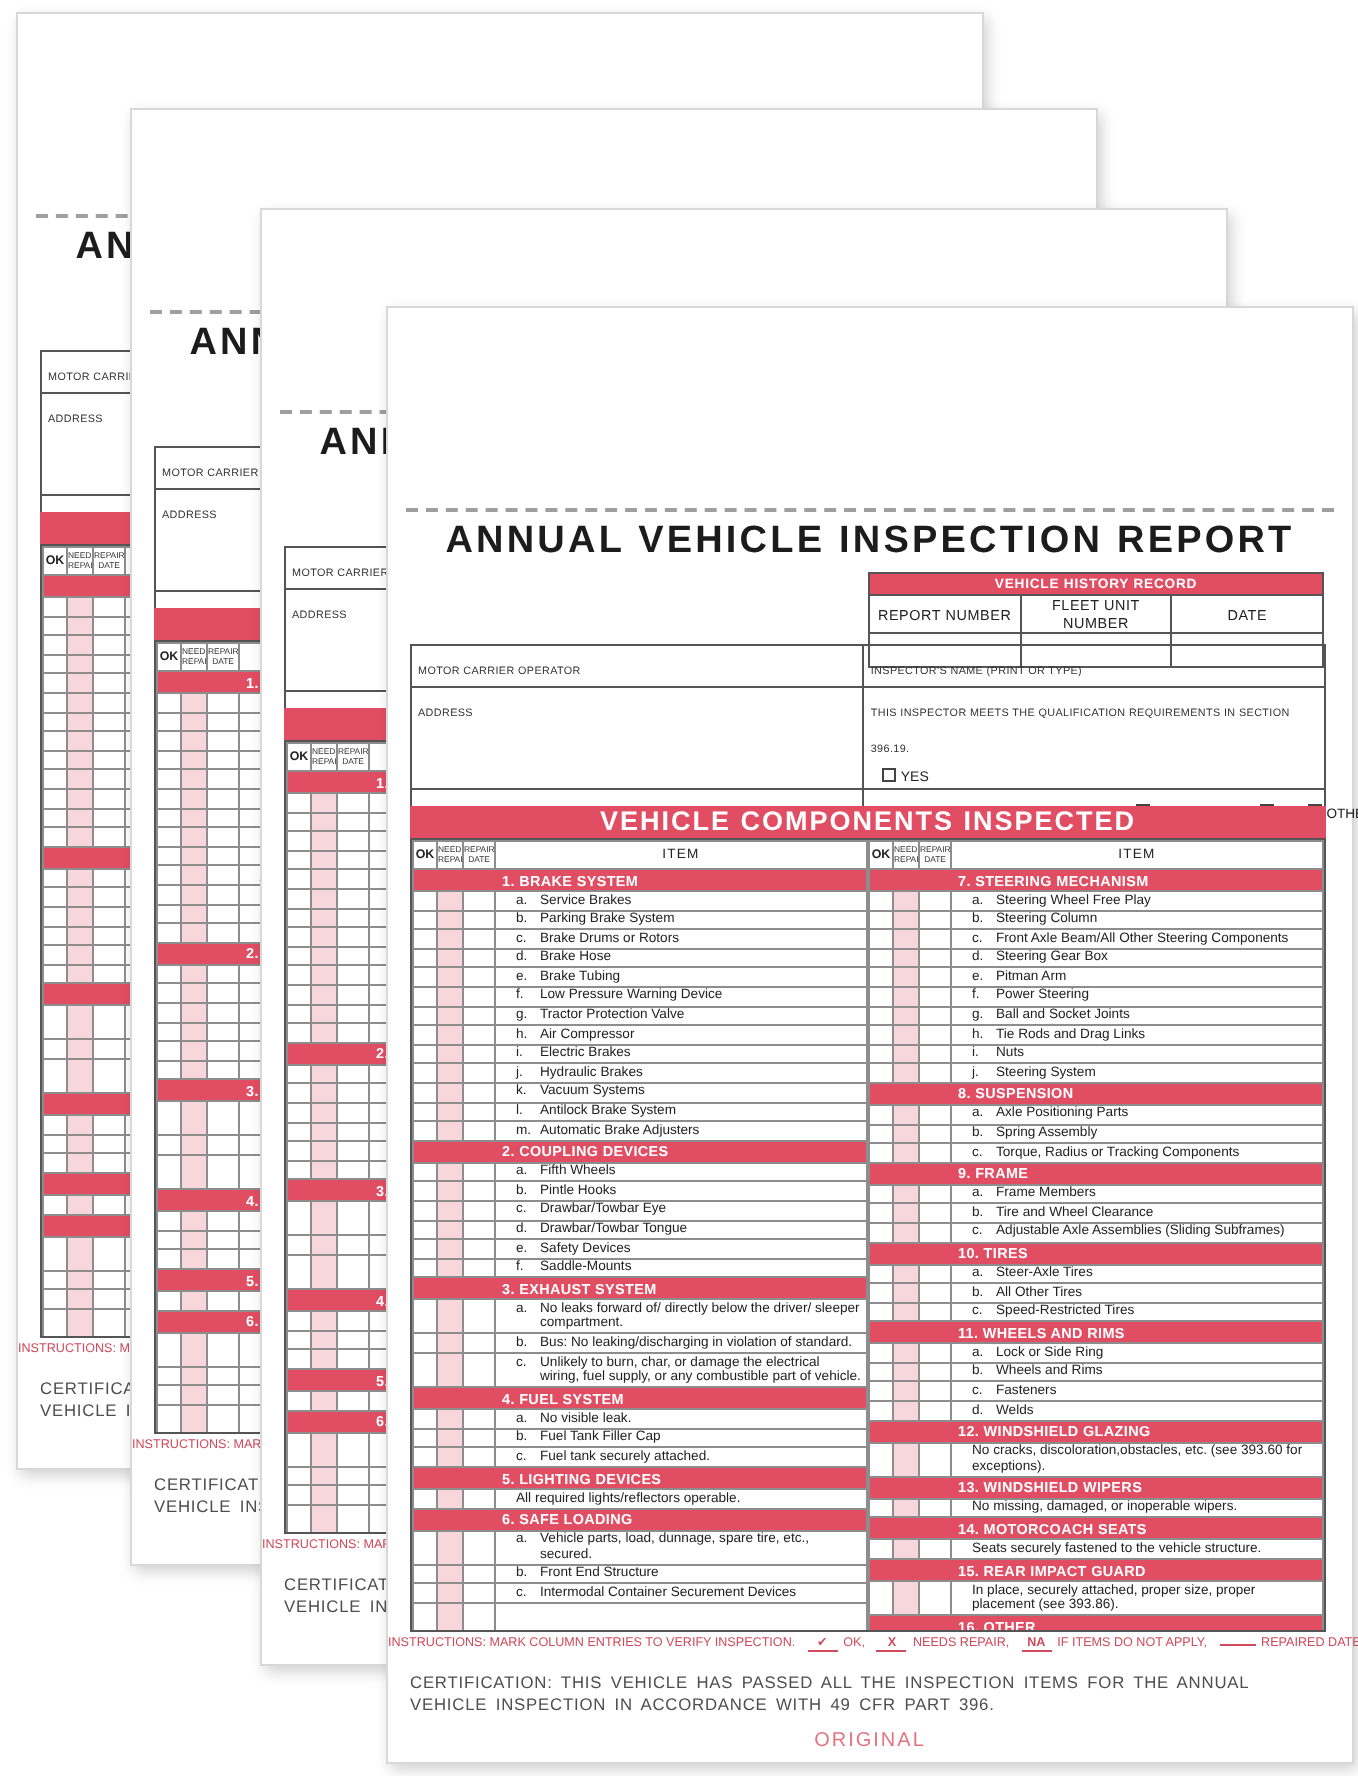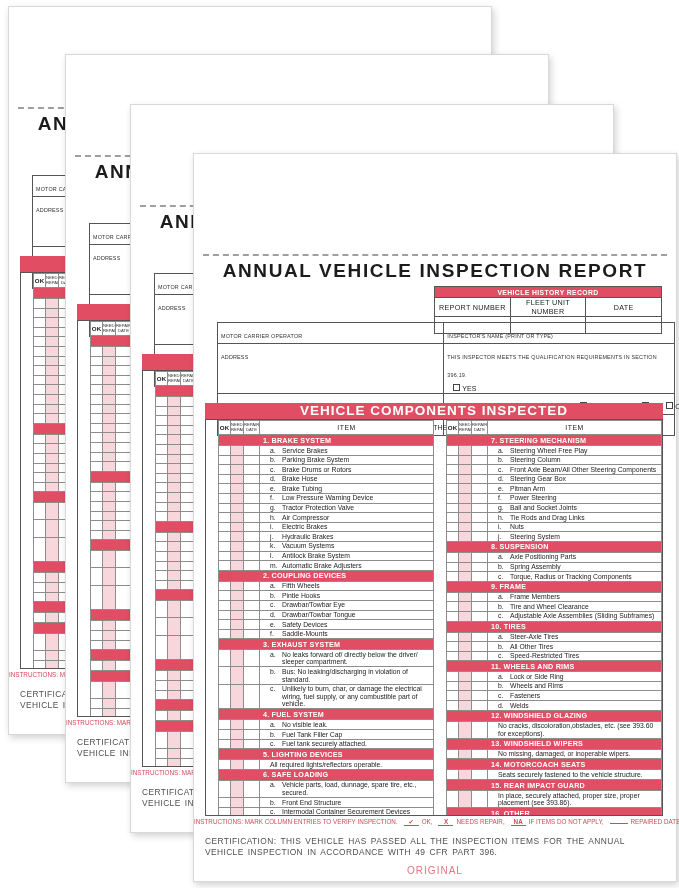--- a/index.html
+++ b/index.html
@@ -16,21 +16,21 @@
     border:1px solid #d8d8d8;
     box-shadow:2px 3px 7px rgba(0,0,0,0.18);
   }
   .form{position:absolute;inset:0;}
   .perforation{position:absolute;top:100px;left:9px;right:9px;border-top:2px dashed #9f9f9f;}
   .title{
     position:absolute;top:106px;left:0;right:0;text-align:center;
     font-size:19px;font-weight:700;letter-spacing:1.6px;color:var(--ink);white-space:nowrap;
   }
   
-  table{border-collapse:collapse;margin-left:12px;}
+  table{border-collapse:collapse;}
   .history{position:absolute;top:132px;right:14px;width:228px;table-layout:fixed;}
   .history td{border:1px solid #555;padding:0;}
   .hist-head{background:var(--red);color:#fff;font-size:6.8px;font-weight:700;text-align:center;height:10px;letter-spacing:.4px;}
   .hist-cols td{font-size:7.2px;text-align:center;height:12px;color:#222;letter-spacing:.3px;}
   .hist-blank td{height:16px;}
   
   .info{position:absolute;top:168px;left:11px;right:13px;width:458px;table-layout:fixed;}
   .info td{border:1px solid #555;padding:1px 3px;vertical-align:top;}
   .slab{font-size:5.4px;color:#333;letter-spacing:.2px;}
   .r1{height:20px;} .r2{height:24px;} .r3{height:17px;} .r4{height:15px;}

